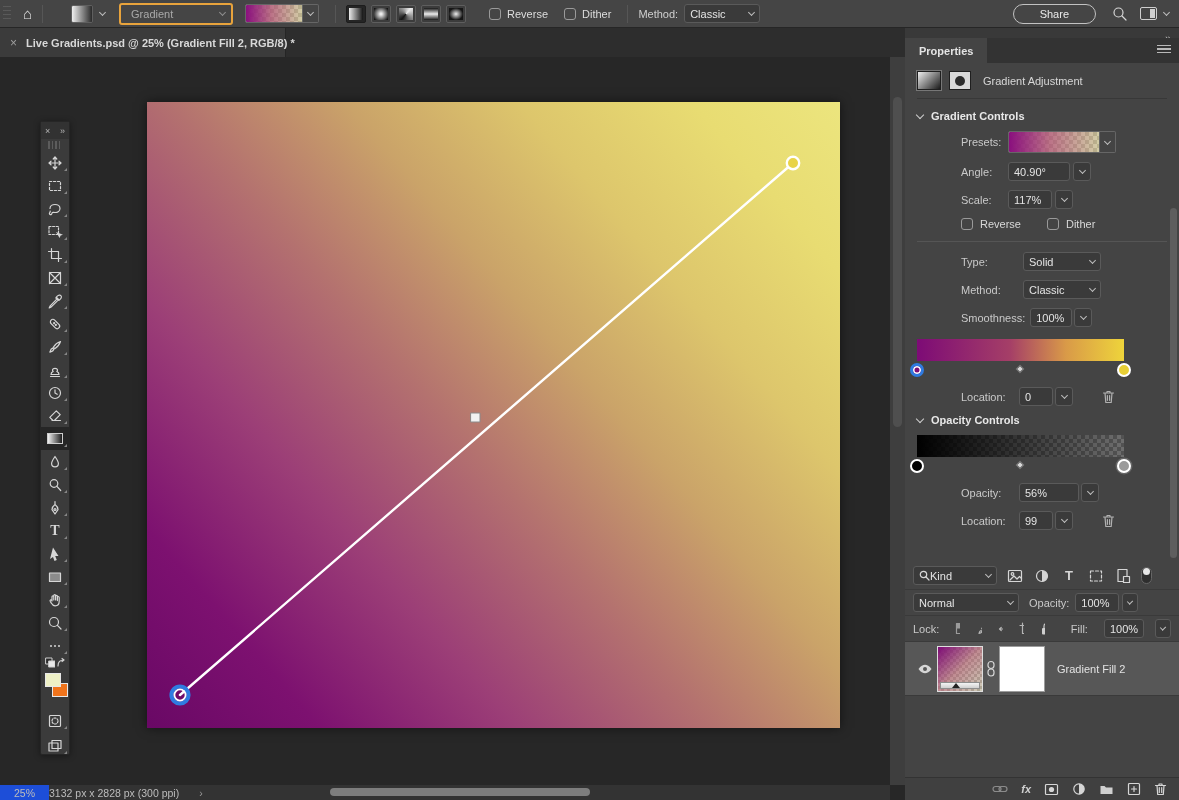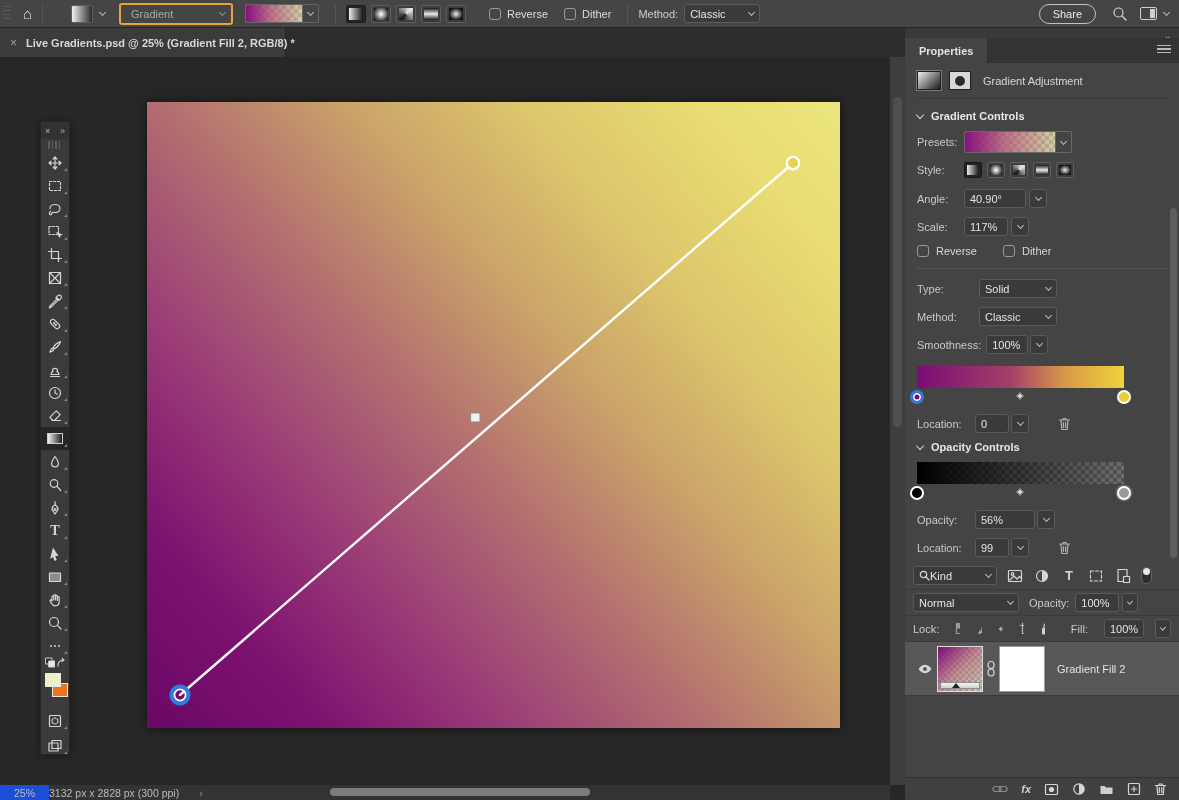--- a/index.html
+++ b/index.html
@@ -54,21 +54,21 @@
   .style-btn { width:20px; height:18px; border:1px solid #5e5e5e; border-radius:2px;
     margin-right:5px; padding:2px; background:#3c3c3c; }
   .style-btn .fill { width:100%; height:100%; }
   .style-btn.sel { background:#252525; border-color:#1d1d1d; }
   .grad-linear { background:linear-gradient(90deg,#ececec,#161616); }
   .grad-radial { background:radial-gradient(circle at 50% 50%,#ececec 10%,#161616 90%); }
   .grad-angle  { background:conic-gradient(from 220deg,#161616,#ececec,#161616); }
   .grad-reflected { background:linear-gradient(180deg,#161616,#ececec 50%,#161616); }
   .grad-diamond { background:radial-gradient(closest-side at 50% 50%,#ececec,#161616); }
   .cb-row { display:flex; align-items:center; gap:6px; color:#dddddd; }
-  .share-btn { border:1px solid #c2c2c2; border-radius:12px; padding:3px 13px; color:#eaeaea; }
+  .share-btn { border:1px solid #c2c2c2; border-radius:12px; padding:3px 26px; color:#eaeaea; }
   .ws-icon { width:17px; height:13px; border:1px solid #cfcfcf; border-radius:2px; position:relative; }
   .ws-icon::after { content:""; position:absolute; right:1px; top:1px; bottom:1px; width:5px; background:#cfcfcf; }
 
   
   #tab-row { position:absolute; left:0; top:28px; width:905px; height:29px; background:#2d2d2d; }
   #doc-tab { position:absolute; left:0; top:0; height:29px; width:286px; background:#3b3b3b;
     display:flex; align-items:center; padding:0 10px; color:#d9d9d9; border-right:1px solid #252525; }
   #doc-tab .x { color:#9f9f9f; margin-right:9px; font-size:12px; }
   #doc-tab .t { font-weight:bold; font-size:11px; white-space:nowrap; }
 
@@ -127,21 +127,21 @@
     background:#5e5e5e; border-radius:4px; }
 
   #adj-header { display:flex; align-items:center; height:36px; border-bottom:1px solid #383838; }
   .adj-thumb { width:24px; height:19px; border:1px solid #1f1f1f; outline:1px solid #777;
     background:linear-gradient(135deg,#efefef,#1a1a1a); margin-right:8px; }
   .adj-mask { width:22px; height:19px; background:#d9d9d9; border:1px solid #1f1f1f;
     display:flex; align-items:center; justify-content:center; margin-right:12px; }
   .adj-mask .dot { width:10px; height:10px; border-radius:50%; background:#2c2c2c; }
 
   .section-hd { display:flex; align-items:center; font-weight:bold; color:#e8e8e8; margin:11px 0 9px; }
-  .prop-row { display:flex; align-items:center; margin-bottom:9px; }
+  .prop-row { display:flex; align-items:center; margin-bottom:9px;margin-left:44px; }
   .prop-label { color:#c9c9c9; }
   .presets-swatch { width:92px; height:22px; position:relative; overflow:hidden;
     border:1px solid #666; border-radius:2px 0 0 2px; }
   .presets-swatch .ol { position:absolute; inset:0;
     background:linear-gradient(90deg,#8a0f7e 0%,rgba(187,96,122,.8) 45%,rgba(238,226,140,.45) 100%); }
   .presets-chev { width:16px; height:22px; border:1px solid #666; border-left:none;
     border-radius:0 2px 2px 0; display:flex; align-items:center; justify-content:center; }
   .presets-chev .cv { margin:0 0 2px 0; }
   .pstyle-btn { width:18px; height:16px; border:1px solid #5e5e5e; border-radius:2px;
     margin-right:5px; padding:2px; background:#3c3c3c; }
@@ -480,38 +480,20 @@
         <div class="prop-row">
           <span class="prop-label" style="width:47px">Presets:</span>
           <div class="presets-swatch checker">
               <div class="ol"></div>
             </div>
           <div class="presets-chev">
               <span class="cv"></span>
             </div>
         </div>
 
-        <div class="prop-row" style="margin-bottom:11px">
-          <span class="prop-label" style="width:47px">Style:</span>
-          <div class="pstyle-btn sel">
-              <div class="fill grad-linear"></div>
-            </div>
-          <div class="pstyle-btn">
-              <div class="fill grad-radial"></div>
-            </div>
-          <div class="pstyle-btn">
-              <div class="fill grad-angle"></div>
-            </div>
-          <div class="pstyle-btn">
-              <div class="fill grad-reflected"></div>
-            </div>
-          <div class="pstyle-btn">
-              <div class="fill grad-diamond"></div>
-            </div>
-        </div>
 
         <div class="prop-row">
           <span class="prop-label" style="width:47px">Angle:</span>
           <div class="dd" style="width:62px">
             <span>40.90°</span>
           </div>
           <div class="dd" style="width:18px;margin-left:3px;justify-content:center">
               <span class="cv" style="margin:0 0 2px 0"></span>
             </div>
         </div>

